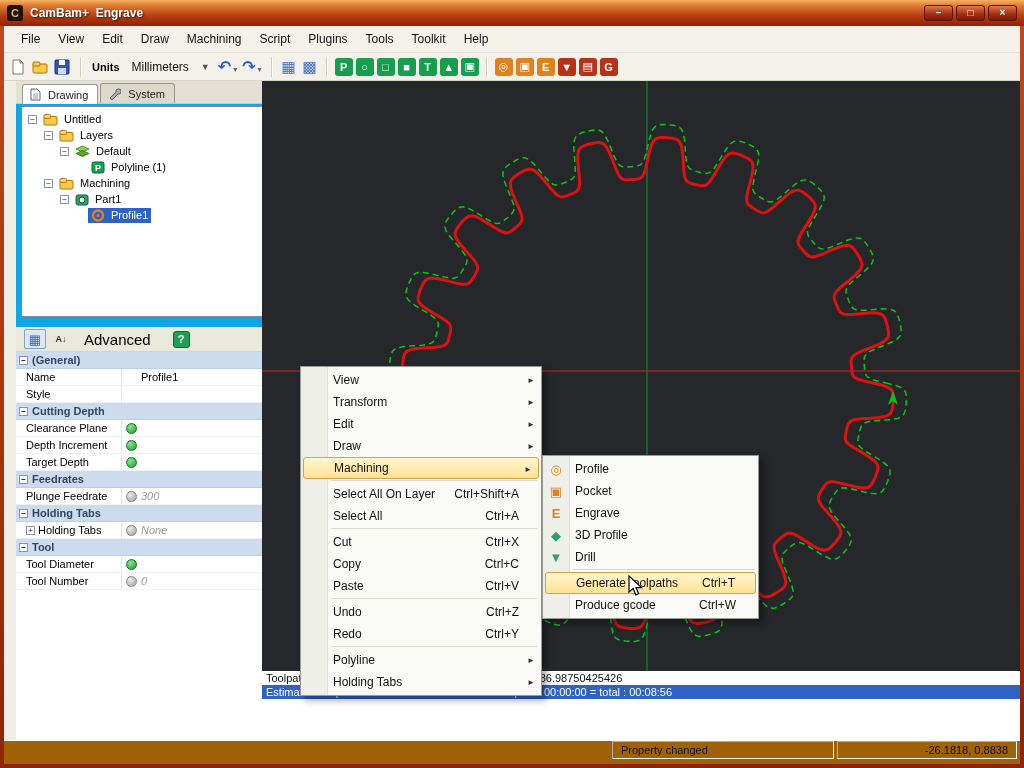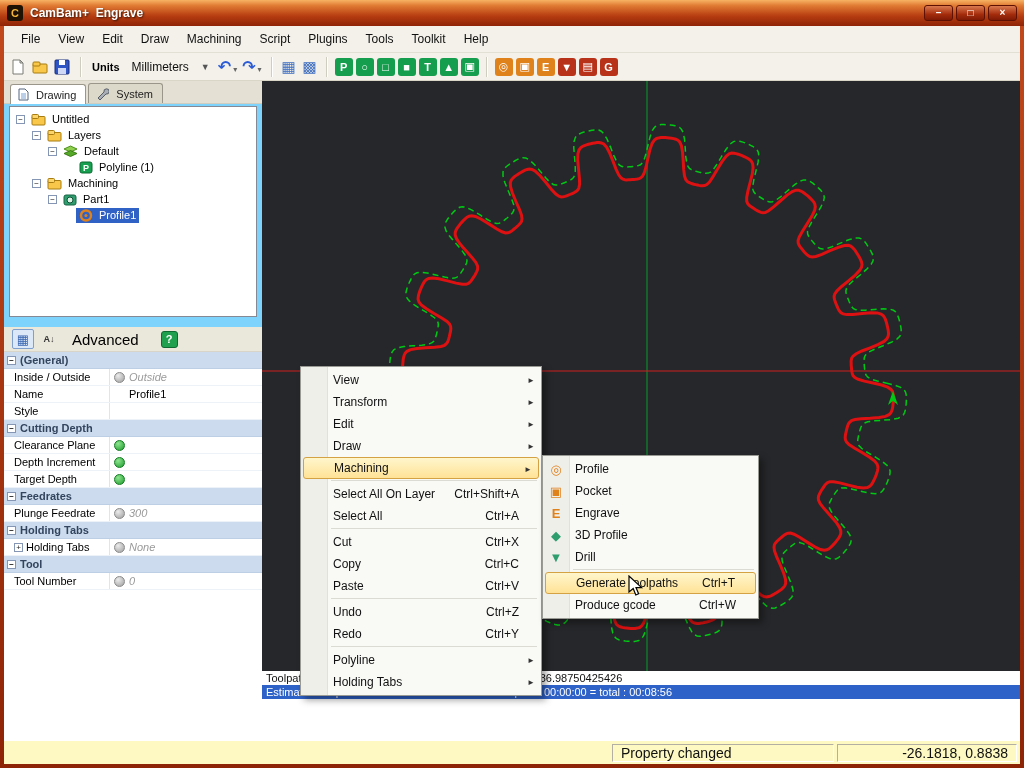--- a/index.html
+++ b/index.html
@@ -31,21 +31,21 @@
   .ticon { width:18px; height:18px; border-radius:3px; display:flex; align-items:center; justify-content:center;
     font-size:11px; font-weight:bold; color:#fff; flex:none; }
   .ticon.flat { background:none !important; font-size:15px; }
   .units-label { font-size:11px; font-weight:bold; margin:0 4px 0 3px; }
   .units-combo { font-size:12px; display:flex; align-items:center; padding:2px 5px; color:#111; }
   .units-combo .caret { font-size:9px; color:#555; margin-left:12px; }
   .uarrow { font-size:16px; font-weight:bold; color:#2b5bd6; line-height:18px; }
   .ucaret { font-size:8px; color:#666; margin:6px 2px 0 -1px; }
 
   
-  .leftpanel { position:absolute; top:55px; left:0; width:258px; bottom:24px; background:#7dd3fc; }
+  .leftpanel { position:absolute; top:55px; left:12px; width:258px; bottom:24px; background:#0ea5e9; }
   .tabstrip { height:23px; display:flex; align-items:flex-end; padding-left:6px; gap:2px;
     background:#e4e1d4; border-bottom:1px solid #cfccc0; }
   .tab { display:flex; align-items:center; gap:4px; padding:3px 9px 3px 7px; font-size:11px;
     border:1px solid #9a968a; border-bottom:none; border-radius:3px 3px 0 0; background:#dcd8ca; color:#222; }
   .tab.active { background:#fff; position:relative; top:1px; }
 
   .treebox { position:absolute; top:25px; left:5px; right:5px; height:211px; background:#fff;
     border:1px solid #848993; overflow:hidden; font-size:11px; padding-top:4px; }
   .trow { height:16px; display:flex; align-items:center; }
   .texp { width:9px; height:9px; border:1px solid #8496b4; background:#fff; color:#222; font-size:8px;
@@ -86,22 +86,22 @@
 
   
   .rightarea { position:absolute; top:55px; left:258px; right:0; bottom:24px; background:#fff; }
   #canvas-svg { position:absolute; top:0; left:0; display:block; }
   .logline { position:absolute; left:0; right:0; height:14px; font-size:11px; line-height:14px;
     padding-left:4px; white-space:nowrap; overflow:hidden; }
   .logline1 { top:590px; background:#fff; color:#111; }
   .logline2 { top:604px; background:#2e62c9; color:#fff; }
 
   
-  .statusbar { position:absolute; left:0; right:0; bottom:0; height:24px; background:#fef9c3;
-    border-top:1px solid #fff; display:flex; align-items:center; font-size:14px; padding:0 3px; }
+  .statusbar { position:absolute; left:0; right:0; bottom:0; height:24px; background:#a16207;
+    border-top:1px solid #fff; display:flex; font-size:11px; padding:0 3px; }
   .sb-spacer { flex:1; }
   .sb-box { height:18px; border:1px solid; border-color:#b3afa2 #fff #fff #b3afa2;
     display:flex; align-items:center; padding:0 8px; margin-left:3px; color:#111; white-space:nowrap; }
   .sb-msg { width:222px; }
   .sb-coords { width:180px; justify-content:flex-end; }
 
   
   .cm { position:absolute; background:#f9f9f6; border:1px solid #9a9a94; box-shadow:4px 4px 7px rgba(0,0,0,.38);
     padding:2px 0; z-index:50; }
   .cm::before { content:""; position:absolute; left:0; top:0; bottom:0; width:26px;
@@ -323,29 +323,20 @@
         <div class="helpbtn">?</div>
       </div>
 
       <div class="propgrid" id="propgrid">
           <div class="psec">
             <span class="texp">−</span>
             <span>(General)</span>
           </div>
           <div class="prow">
             <div class="plabel">
-              <span>Inside / Outside</span>
-            </div>
-            <div class="picon">
-              <span class="dot gray"></span>
-            </div>
-            <div class="pval inherited">Outside</div>
-          </div>
-          <div class="prow">
-            <div class="plabel">
               <span>Name</span>
             </div>
             <div class="picon"></div>
             <div class="pval normal">Profile1</div>
           </div>
           <div class="prow">
             <div class="plabel">
               <span>Style</span>
             </div>
             <div class="picon"></div>
@@ -405,20 +396,29 @@
               <span>Holding Tabs</span>
             </div>
             <div class="picon">
               <span class="dot gray"></span>
             </div>
             <div class="pval inherited">None</div>
           </div>
           <div class="psec">
             <span class="texp">−</span>
             <span>Tool</span>
+          </div>
+          <div class="prow">
+            <div class="plabel">
+              <span>Tool Diameter</span>
+            </div>
+            <div class="picon">
+              <span class="dot green"></span>
+            </div>
+            <div class="pval set">2</div>
           </div>
           <div class="prow">
             <div class="plabel">
               <span>Tool Number</span>
             </div>
             <div class="picon">
               <span class="dot gray"></span>
             </div>
             <div class="pval inherited">0</div>
           </div>

